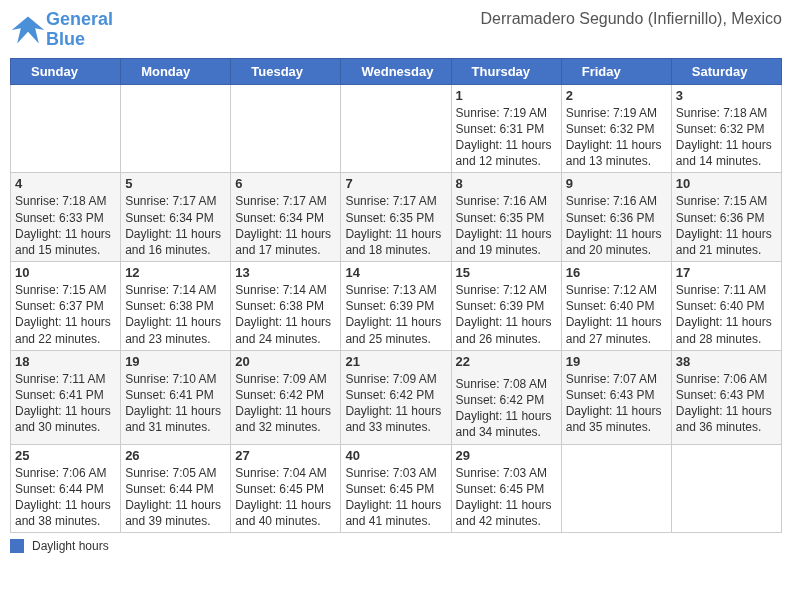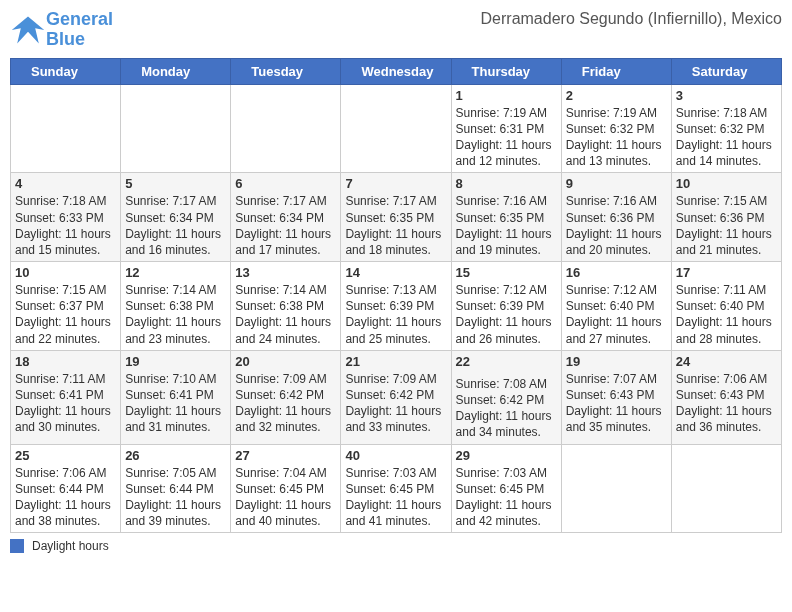--- a/index.html
+++ b/index.html
@@ -301,21 +301,21 @@
 and 34 minutes.</div>
         </td>
         <td>
           <span class="day-num">19</span>
           <div class="day-info" style="white-space: pre-line;">Sunrise: 7:07 AM
 Sunset: 6:43 PM
 Daylight: 11 hours
 and 35 minutes.</div>
         </td>
         <td>
-          <span class="day-num">24</span>
+          <span class="day-num">38</span>
           <div class="day-info" style="white-space: pre-line;">Sunrise: 7:06 AM
 Sunset: 6:43 PM
 Daylight: 11 hours
 and 36 minutes.</div>
         </td>
       </tr>
       <tr>
         <td>
           <span class="day-num">25</span>
           <div class="day-info" style="white-space: pre-line;">Sunrise: 7:06 AM

